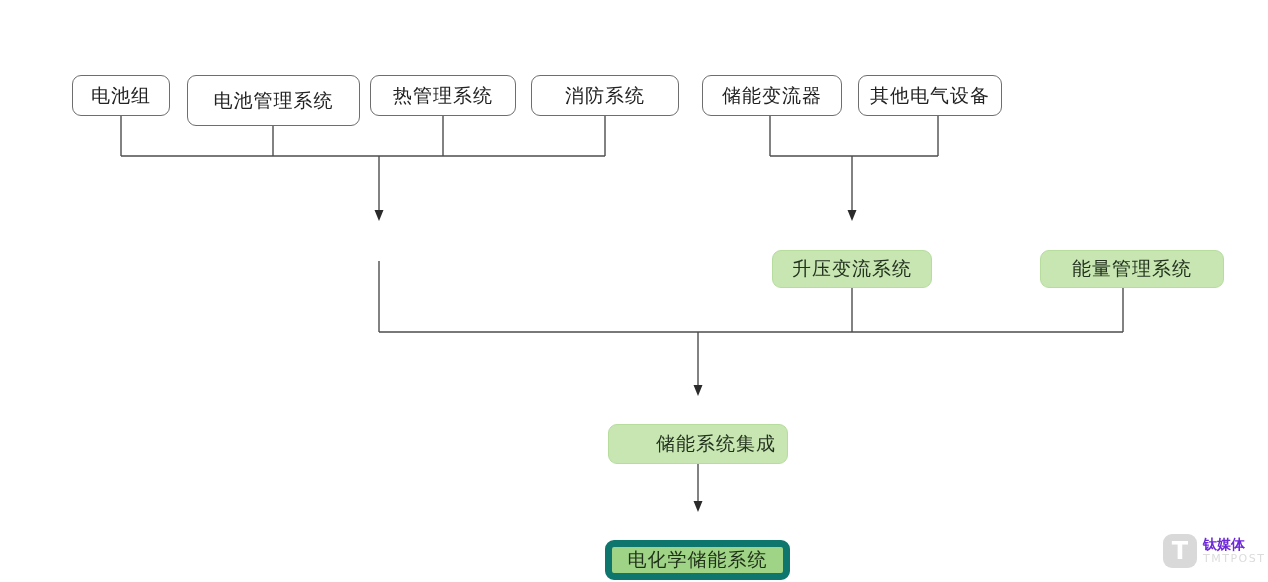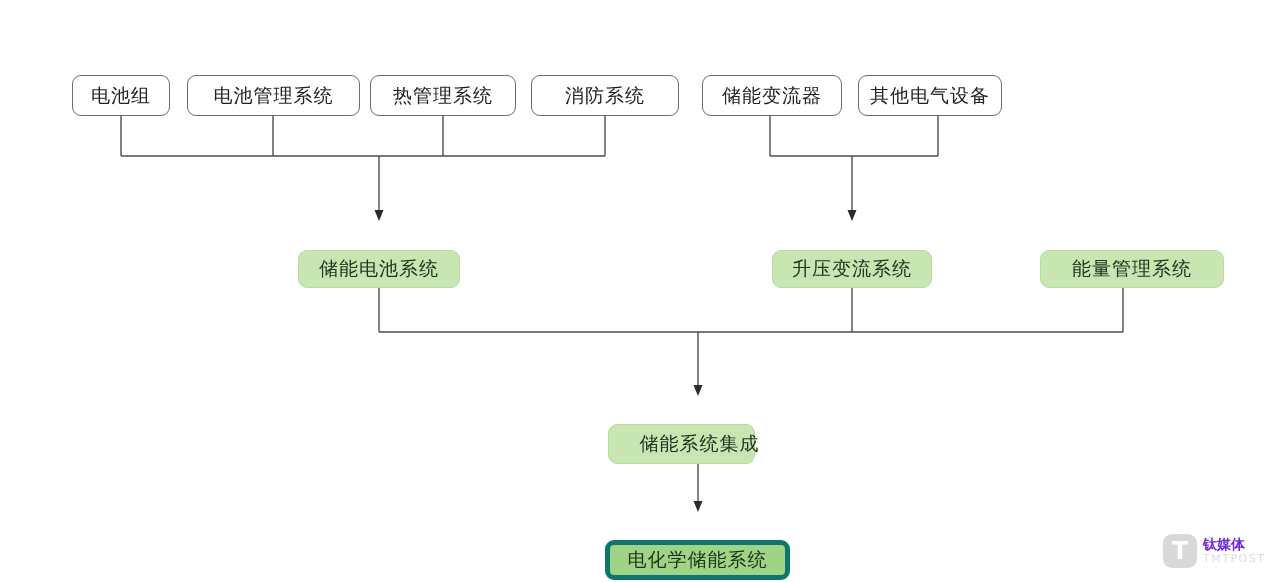--- a/index.html
+++ b/index.html
@@ -27,21 +27,21 @@
     border-radius:9px;
   }
   .node-green{
     background:#c7e6b2;
     border:1px solid #b6dd9e;
     border-radius:9px;
     color:#23321f;
   }
   .node-green-dark{
     background:#9fd386;
-    border:5px solid #0f766e;
+    border:7px solid #0f766e;
     border-radius:9px;
     color:#1f3018;
   }
   .watermark{
     position:absolute;left:1163px;top:534px;
     display:flex;align-items:flex-start;gap:6px;
     user-select:none;
   }
   .wm-logo{
     width:34px;height:34px;border-radius:9px;
@@ -90,31 +90,30 @@
     </g>
     <g fill="#2b2b2b" stroke="none">
       <polygon points="379,221 374.5,210 383.5,210"></polygon>
       <polygon points="852,221 847.5,210 856.5,210"></polygon>
       <polygon points="698,396 693.5,385 702.5,385"></polygon>
       <polygon points="698,512 693.5,501 702.5,501"></polygon>
     </g>
   </svg>
 
   <div class="node node-plain" style="left:72px;  top:48px; width:98px;  height:41px;">电池组</div>
-  <div class="node node-plain" style="left:187px; top:48px; width:173px; height:41px;">电池管理系统</div>
+  <div class="node node-plain" style="left:187px; top:48px; width:173px; height:51px;">电池管理系统</div>
   <div class="node node-plain" style="left:370px; top:48px; width:146px; height:41px;">热管理系统</div>
   <div class="node node-plain" style="left:531px; top:48px; width:148px; height:41px;">消防系统</div>
   <div class="node node-plain" style="left:702px; top:48px; width:140px; height:41px;">储能变流器</div>
   <div class="node node-plain" style="left:858px; top:48px; width:144px; height:41px;">其他电气设备</div>
 
-  <div class="node node-green" style="left:298px;  top:223px; width:162px; height:38px;">储能电池系统</div>
   <div class="node node-green" style="left:772px;  top:223px; width:160px; height:38px;">升压变流系统</div>
   <div class="node node-green" style="left:1040px; top:223px; width:184px; height:38px;">能量管理系统</div>
 
-  <div class="node node-green" style="left:608px; top:397px; width:147px; height:40px;padding-left:36px;">储能系统集成</div>
+  <div class="node node-green" style="left:608px; top:397px; width:180px; height:40px;padding-left:36px;">储能系统集成</div>
 
   <div class="node node-green-dark" style="left:605px; top:513px; width:185px; height:40px;">电化学储能系统</div>
 
   <div class="watermark">
     <div class="wm-logo">T</div>
     <div class="wm-text">
       <span class="wm-cn">钛媒体</span>
       <span class="wm-en">TMTPOST</span>
     </div>
   </div>

